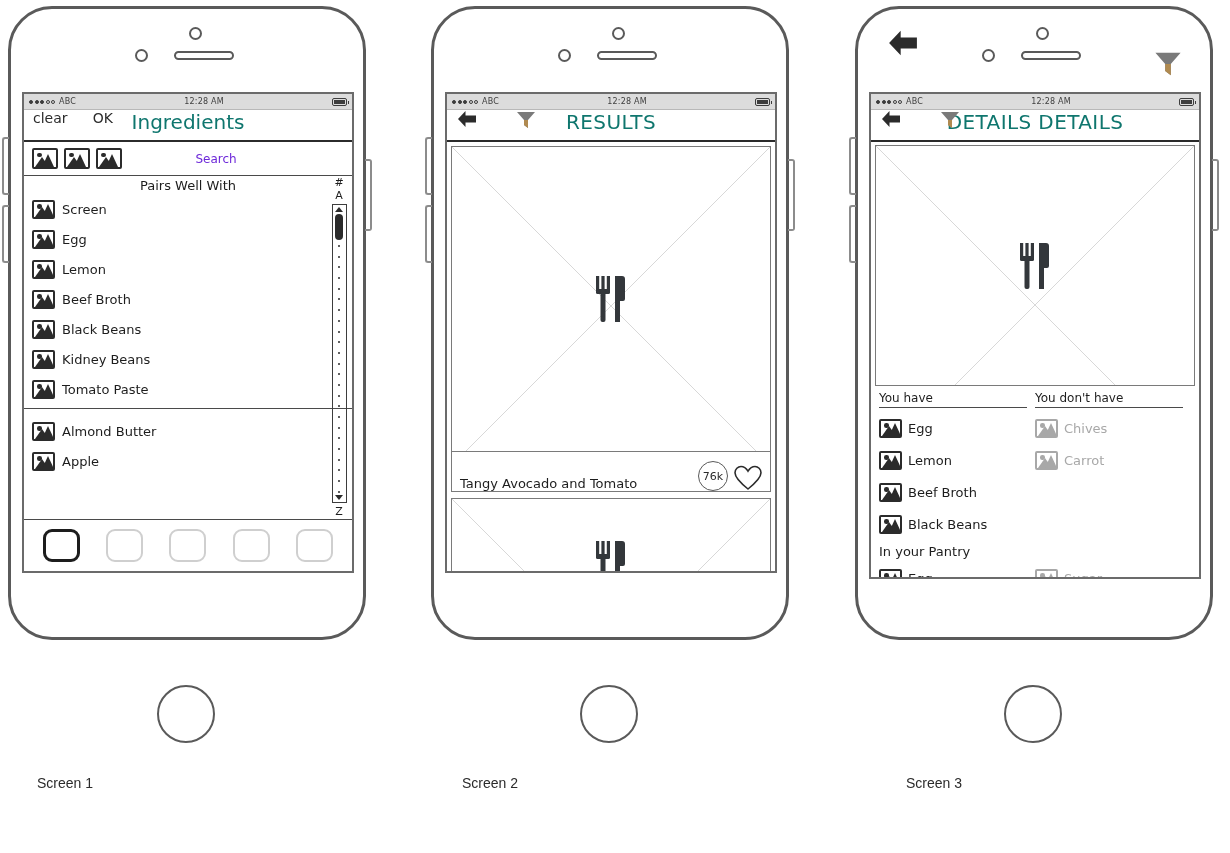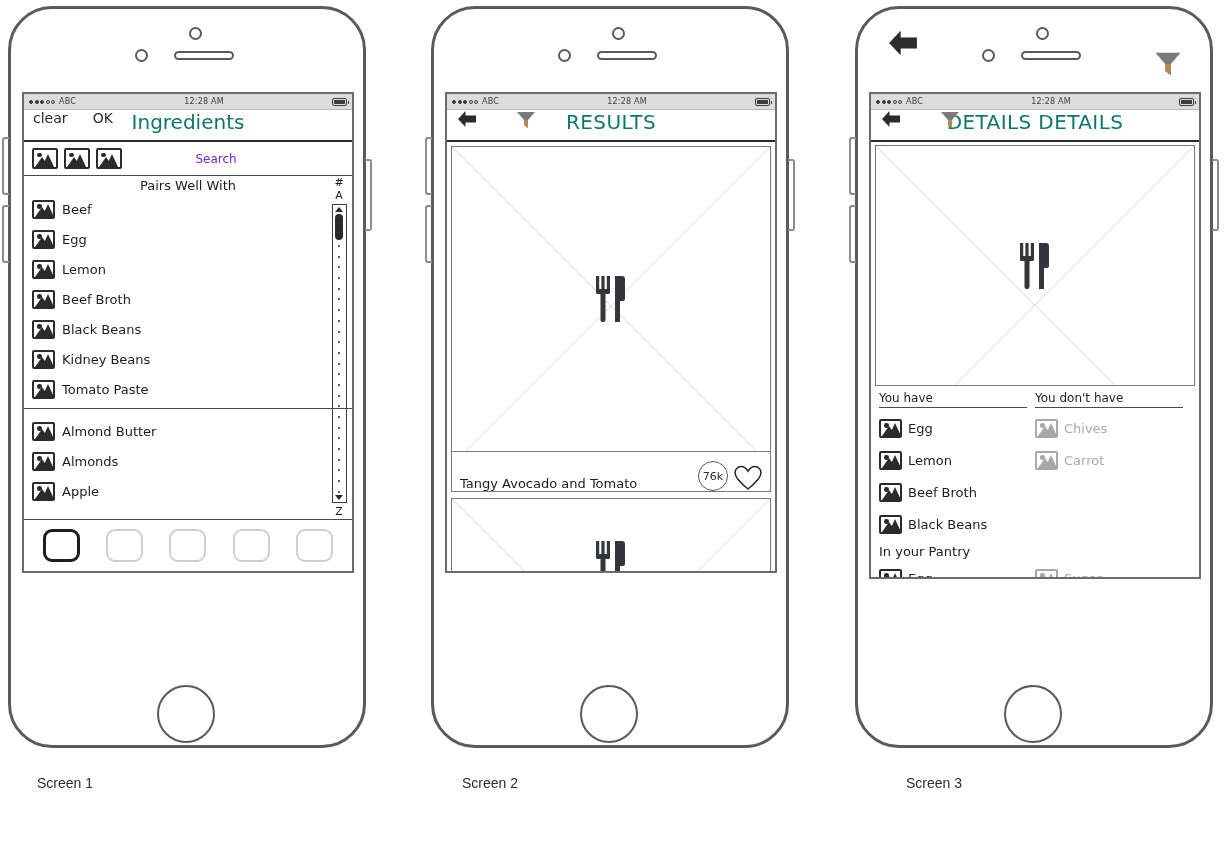--- a/index.html
+++ b/index.html
@@ -17,21 +17,21 @@
 
   .canvas {
     position: absolute;
     inset: 0;
   }
 
   
   .phone {
     position: absolute;
     width: 358px;
-    height: 742px;
+    height: 634px;
     border: 3px solid #5a5a5a;
     border-radius: 44px;
     background: #ffffff;
     box-sizing: border-box;
   }
   .phone-1 { left: 8px;   top: 6px; }
   .phone-2 { left: 431px; top: 6px; }
   .phone-3 { left: 855px; top: 6px; }
 
   
@@ -541,21 +541,21 @@
       <div class="list-area">
         <div class="pairs-title">Pairs Well With</div>
 
         <div class="list-group bordered-bottom">
           <div class="list-item">
             <div class="imgchip sm">
               <span class="sun"></span>
                 <span class="mtn"></span>
                 <span class="mtn2"></span>
             </div>
-            <span class="label">Beef</span>
+            <span class="label">Screen</span>
           </div>
           <div class="list-item">
             <div class="imgchip sm">
               <span class="sun"></span>
                 <span class="mtn"></span>
                 <span class="mtn2"></span>
             </div>
             <span class="label">Egg</span>
           </div>
           <div class="list-item">
@@ -601,28 +601,20 @@
         </div>
 
         <div class="list-group second">
           <div class="list-item">
             <div class="imgchip sm">
               <span class="sun"></span>
                 <span class="mtn"></span>
                 <span class="mtn2"></span>
             </div>
             <span class="label">Almond Butter</span>
-          </div>
-          <div class="list-item">
-            <div class="imgchip sm">
-              <span class="sun"></span>
-                <span class="mtn"></span>
-                <span class="mtn2"></span>
-            </div>
-            <span class="label">Almonds</span>
           </div>
           <div class="list-item">
             <div class="imgchip sm">
               <span class="sun"></span>
                 <span class="mtn"></span>
                 <span class="mtn2"></span>
             </div>
             <span class="label">Apple</span>
           </div>
 

